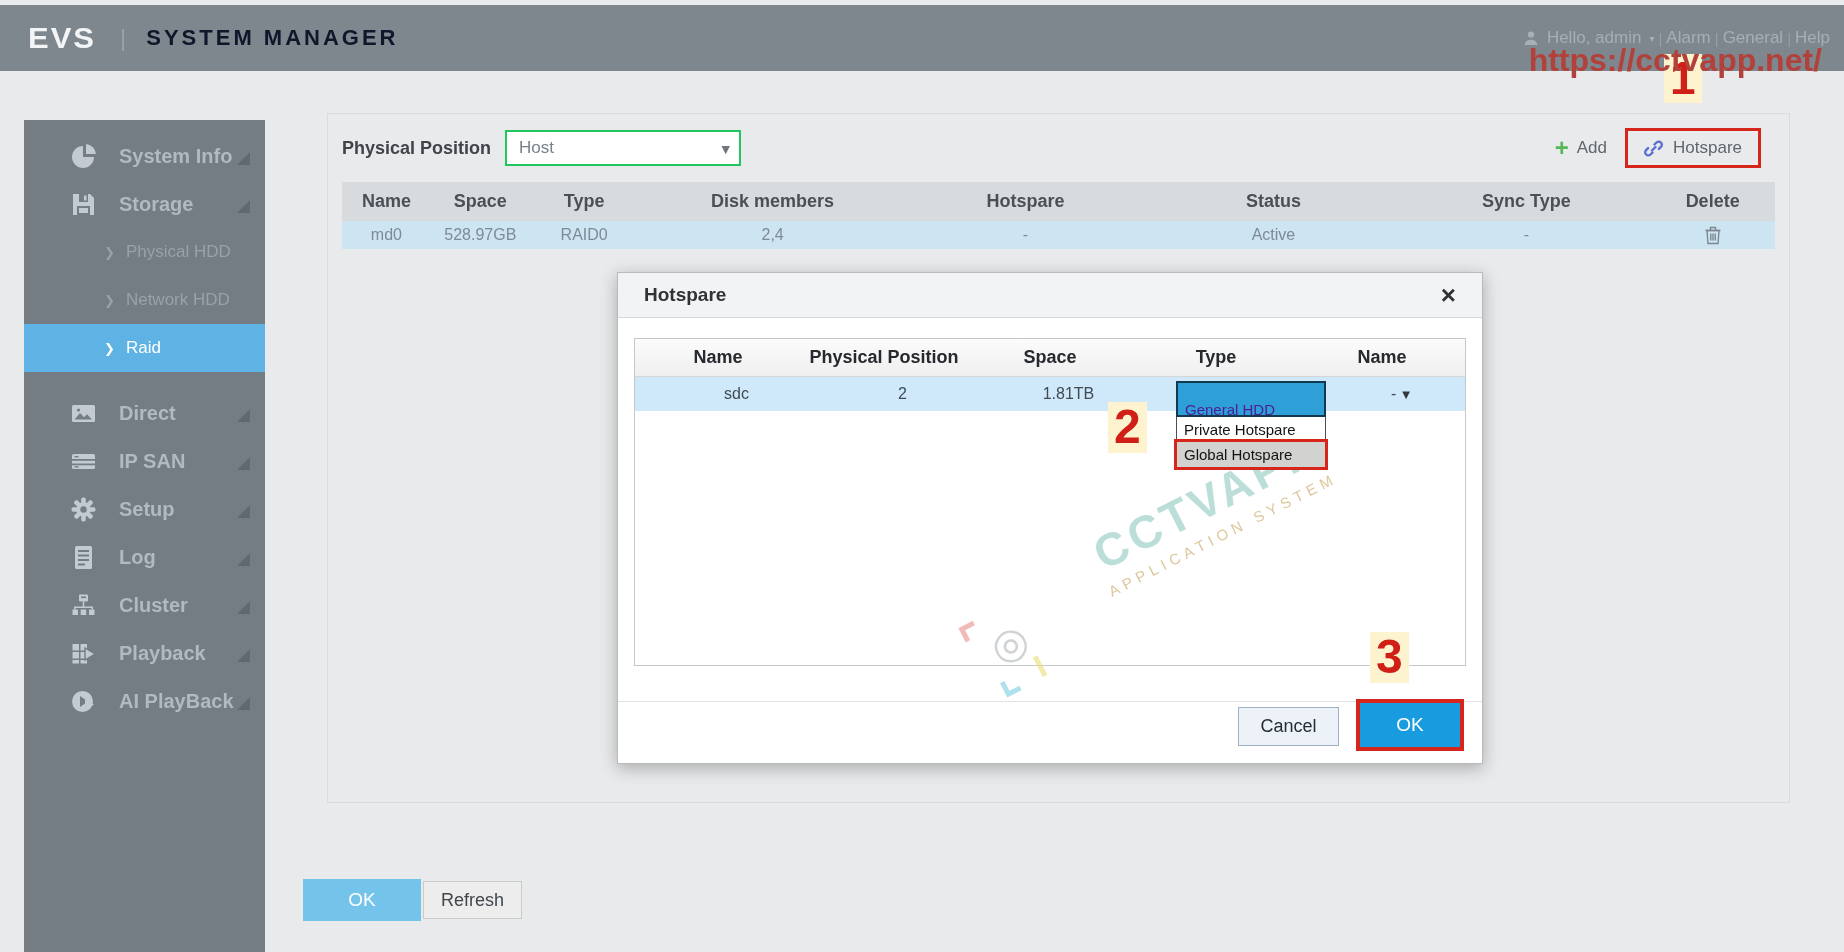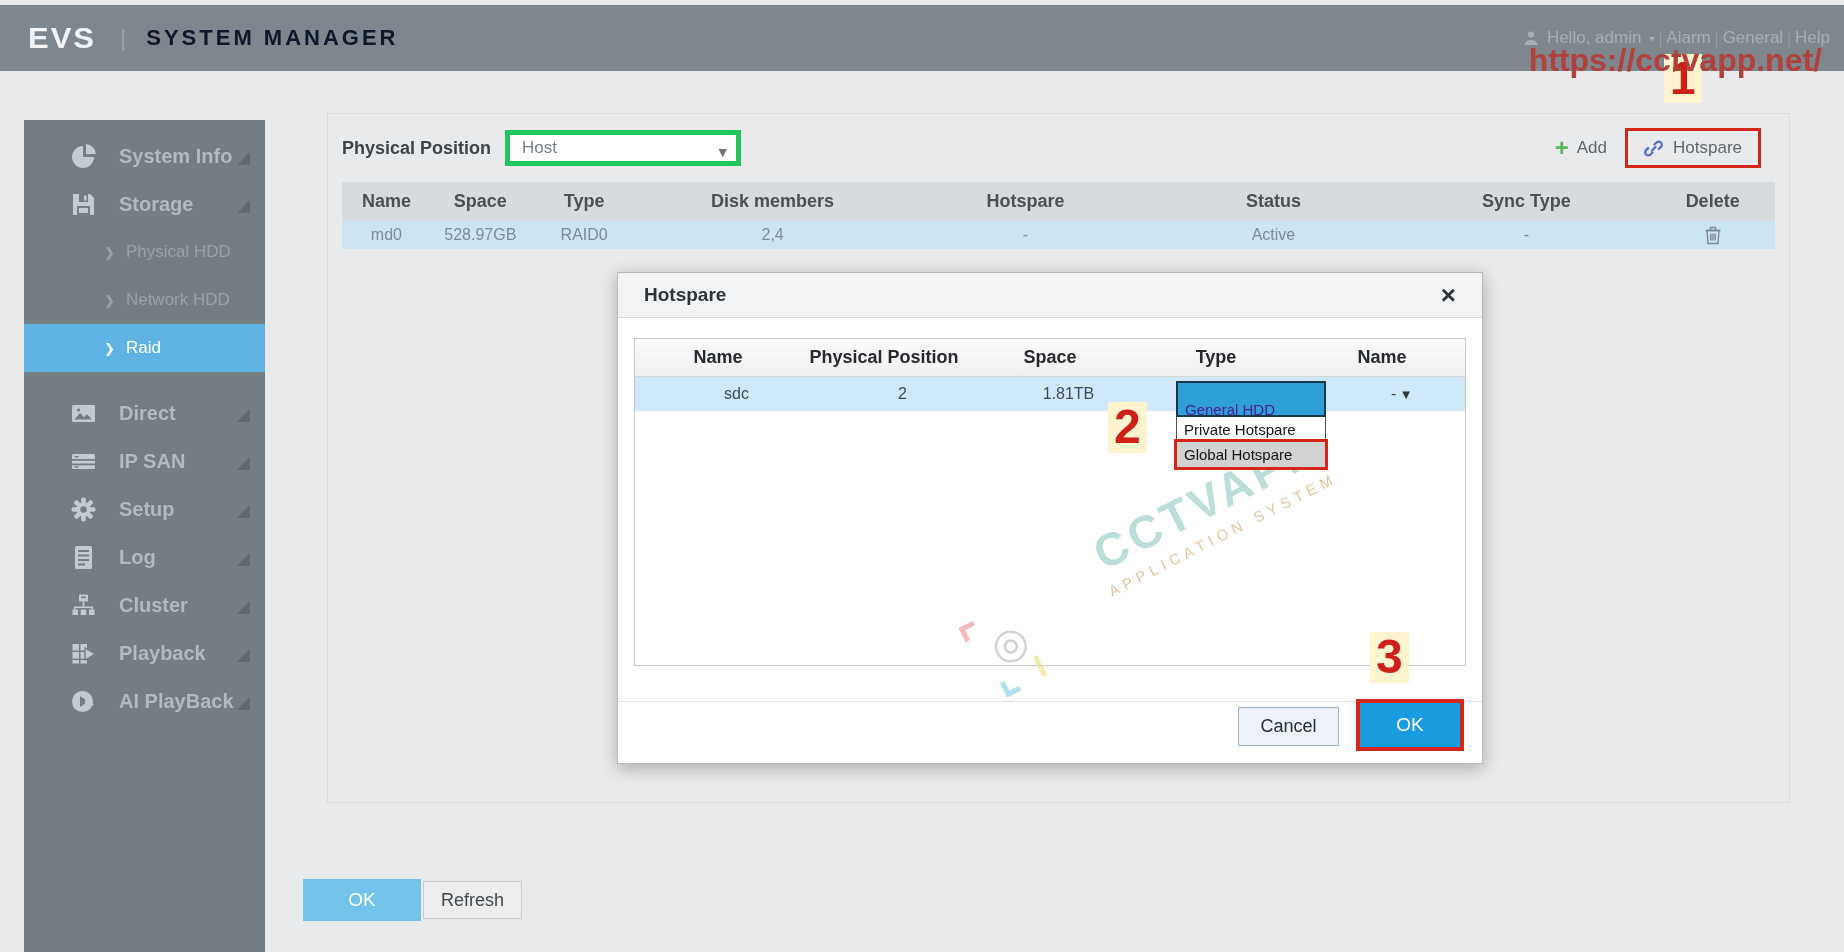--- a/index.html
+++ b/index.html
@@ -38,21 +38,21 @@
               color:#99a1a9; font-size:17px; cursor:pointer; }
   .side-sub .chev { font-family:"DejaVu Sans", sans-serif; font-size:13px; }
   .side-sub.selected { background:#5fb3e4; color:#ffffff; }
   .side-group-gap { height:17px; }
 
   
   .panel { position:absolute; left:327px; top:113px; width:1463px; height:690px;
            border:1px solid #dadbdd; background:#e9eaeb; z-index:2; }
   .toolbar { position:absolute; left:14px; right:28px; top:14px; height:40px; display:flex; align-items:center; }
   .filter-label { font-size:18px; font-weight:700; color:#3f444a; margin-right:14px; }
-  .select-box { position:relative; width:236px; height:36px; background:#fff; border:5px solid #22c55e;
+  .select-box { position:relative; width:236px; height:36px; background:#fff; border:2px solid #22c55e;
                 display:flex; align-items:center; padding:0 28px 0 12px; color:#788088; font-size:17px; cursor:pointer; }
   .select-box .dd-arrow { position:absolute; right:9px; top:11px; font-family:"DejaVu Sans", sans-serif; font-size:11px; color:#6f767d; }
   .toolbar-actions { margin-left:auto; display:flex; align-items:center; gap:8px; }
   .add-btn { display:flex; align-items:center; gap:8px; color:#5f666d; font-size:17px; cursor:pointer; padding:6px 10px; }
   .plus-glyph { color:#57b85a; font-size:24px; font-weight:700; line-height:1; }
   .red-outline { border:3px solid #d6261c; }
   .hotspare-box { padding:0; }
   .hotspare-btn { display:flex; align-items:center; gap:10px; color:#5f666d; font-size:17px; cursor:pointer; padding:7px 16px; }
 
   

